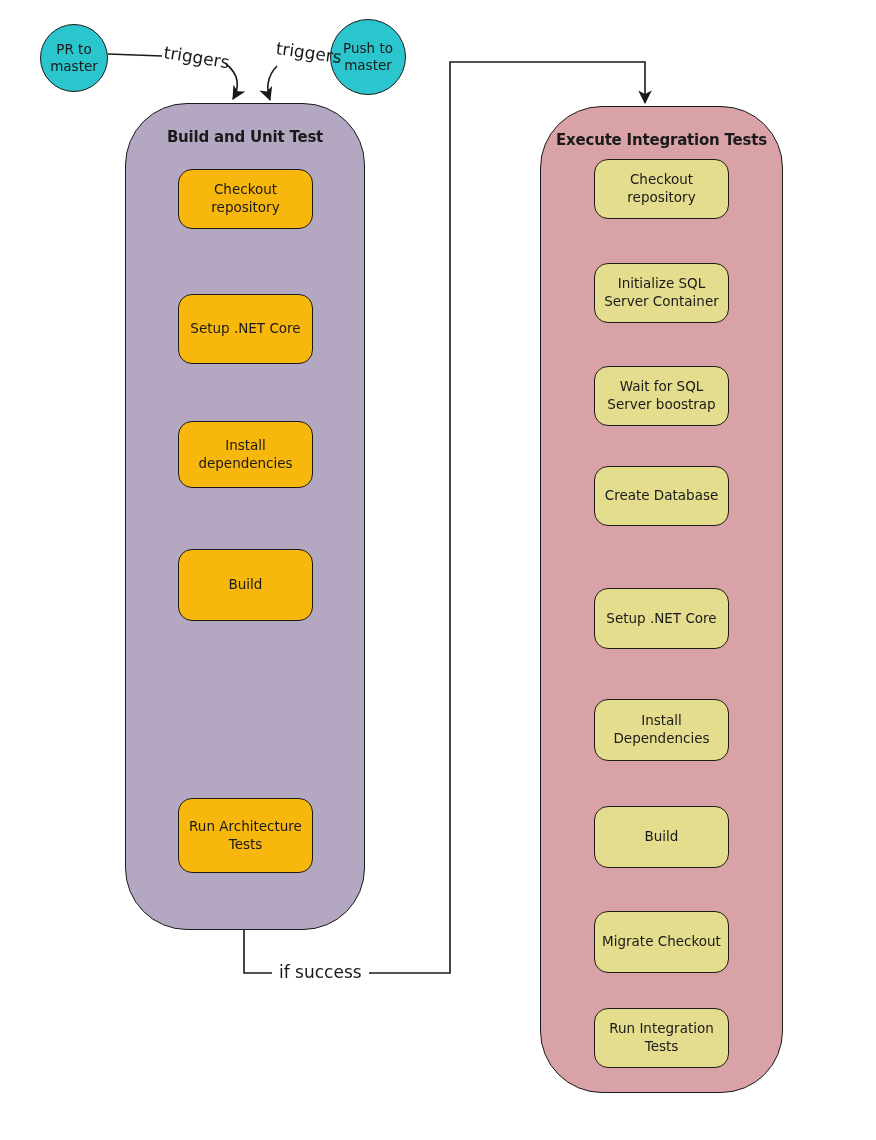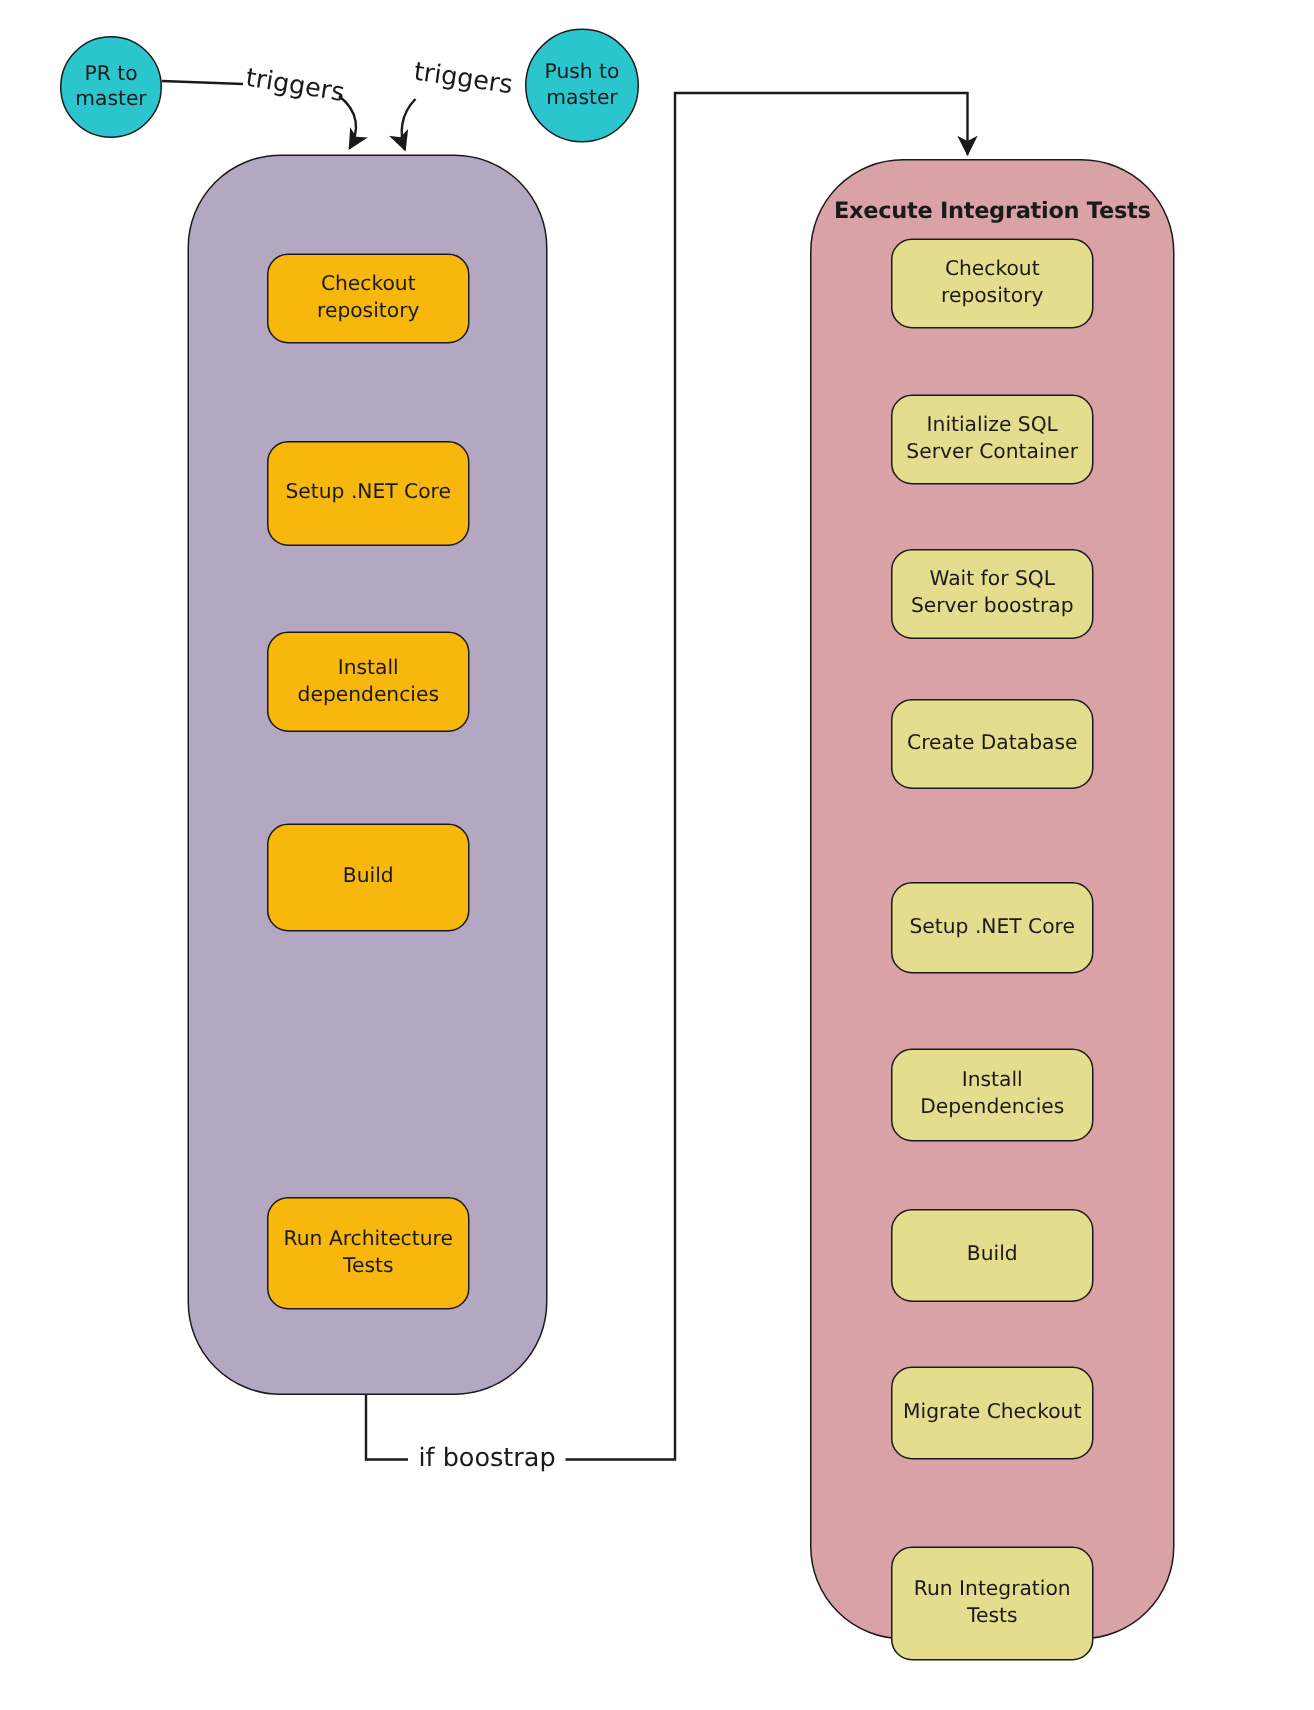--- a/index.html
+++ b/index.html
@@ -16,21 +16,21 @@
   .wire{fill:none;stroke:var(--stroke,#1a1a1a);stroke-width:1.6px;}
 
   .trigger-circle{
     position:absolute;border-radius:50%;
     background:var(--trigger-circle,#2ac5cd);
     border:1.6px solid var(--stroke,#1a1a1a);
     display:flex;align-items:center;justify-content:center;
     text-align:center;font-size:13.5px;line-height:1.25;
   }
   .circle-pr{left:40px;top:24px;width:66px;height:66px;}
-  .circle-push{left:350px;top:19px;width:74px;height:74px;}
+  .circle-push{left:330px;top:19px;width:74px;height:74px;}
 
   .pipeline{
     position:absolute;
     border:1.6px solid var(--stroke,#1a1a1a);
     border-radius:62px;
     box-sizing:border-box;
   }
   .pipeline-build{left:125px;top:103px;width:240px;height:827px;background:var(--build-container,#b4a7c2);}
   .pipeline-integration{left:540px;top:106px;width:243px;height:987px;background:var(--integration-container,#d9a2a7);}
 
@@ -97,23 +97,24 @@
 
   <div class="trigger-circle circle-pr">
     <span>PR to master</span>
   </div>
   <div class="trigger-circle circle-push">
     <span>Push to master</span>
   </div>
 
   <div class="edge-label lbl-triggers-left">triggers</div>
   <div class="edge-label lbl-triggers-right">triggers</div>
-  <div class="edge-label lbl-if-success">if boostrap</div>
+  <div class="edge-label lbl-if-success">if success</div>
 
   <div class="pipeline pipeline-build">
+    <div class="pipeline-title">Build and Unit Test</div>
     <div class="step" style="top:65px;height:60px;">
       <span>Checkout repository</span>
     </div>
     <div class="step" style="top:190px;height:70px;">
       <span>Setup .NET Core</span>
     </div>
     <div class="step" style="top:317px;height:67px;">
       <span>Install dependencies</span>
     </div>
     <div class="step" style="top:445px;height:72px;">
@@ -143,18 +144,18 @@
     </div>
     <div class="step" style="top:592px;height:62px;">
       <span>Install Dependencies</span>
     </div>
     <div class="step" style="top:699px;height:62px;">
       <span>Build</span>
     </div>
     <div class="step" style="top:804px;height:62px;">
       <span>Migrate Checkout</span>
     </div>
-    <div class="step" style="top:901px;height:76px;margin-top:23px;">
+    <div class="step" style="top:901px;height:60px;">
       <span>Run Integration Tests</span>
     </div>
   </div>
 
 </div>
 
 </body></html>

